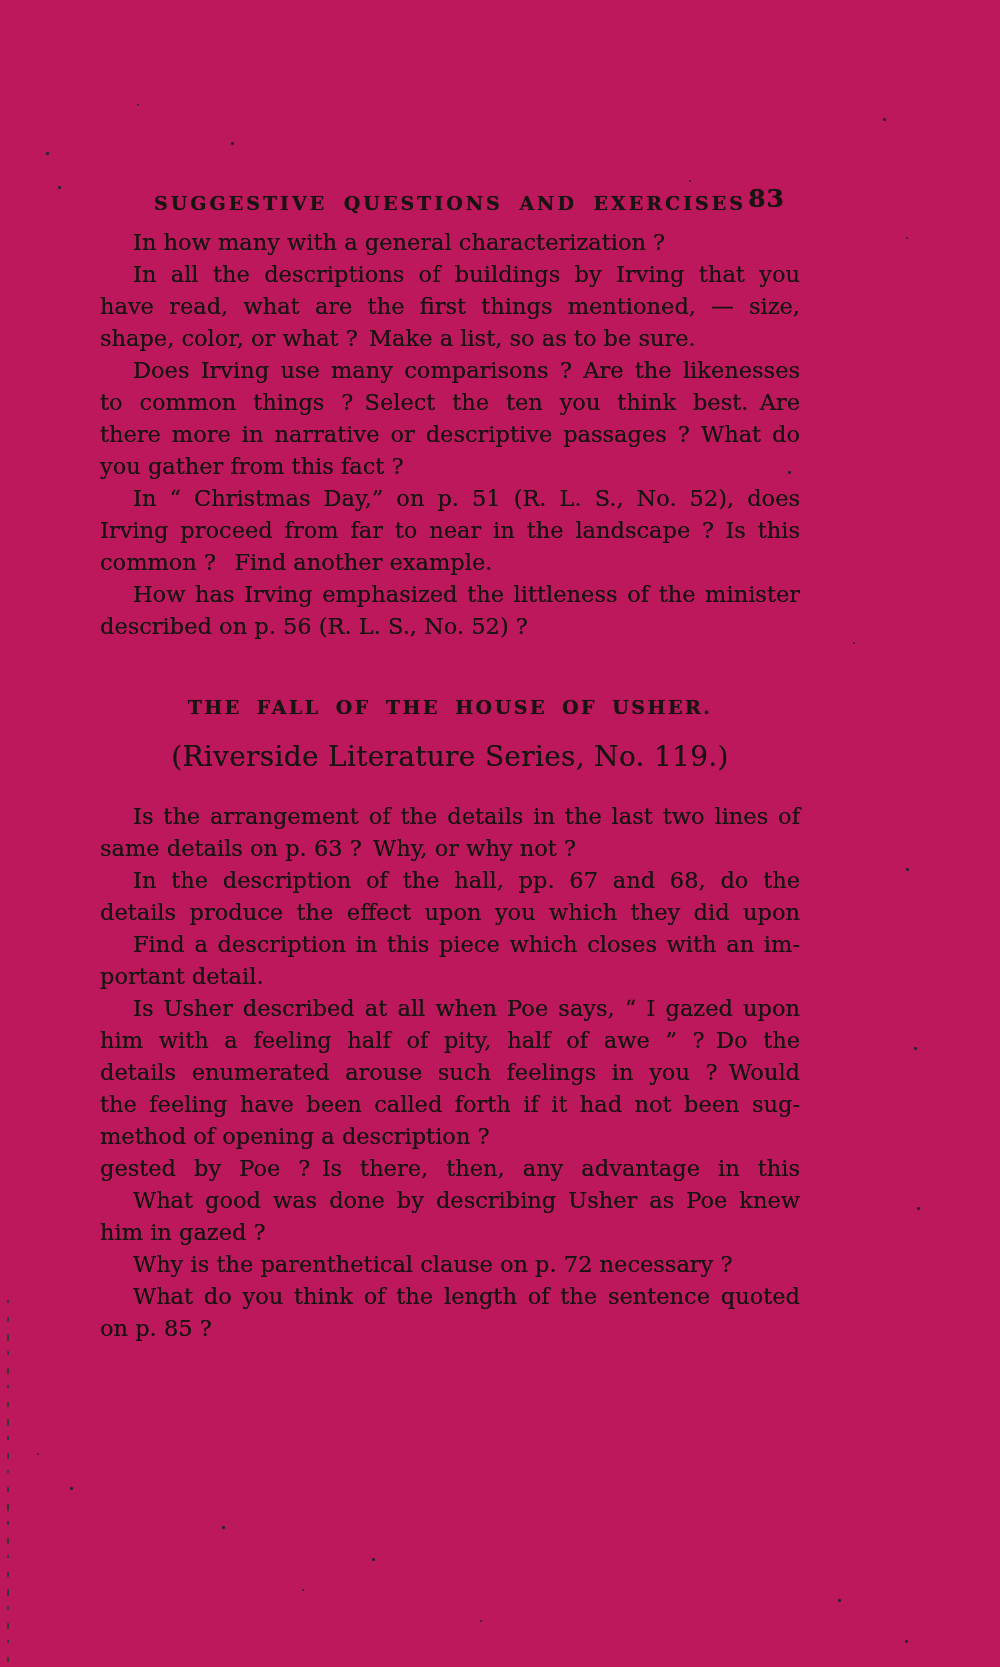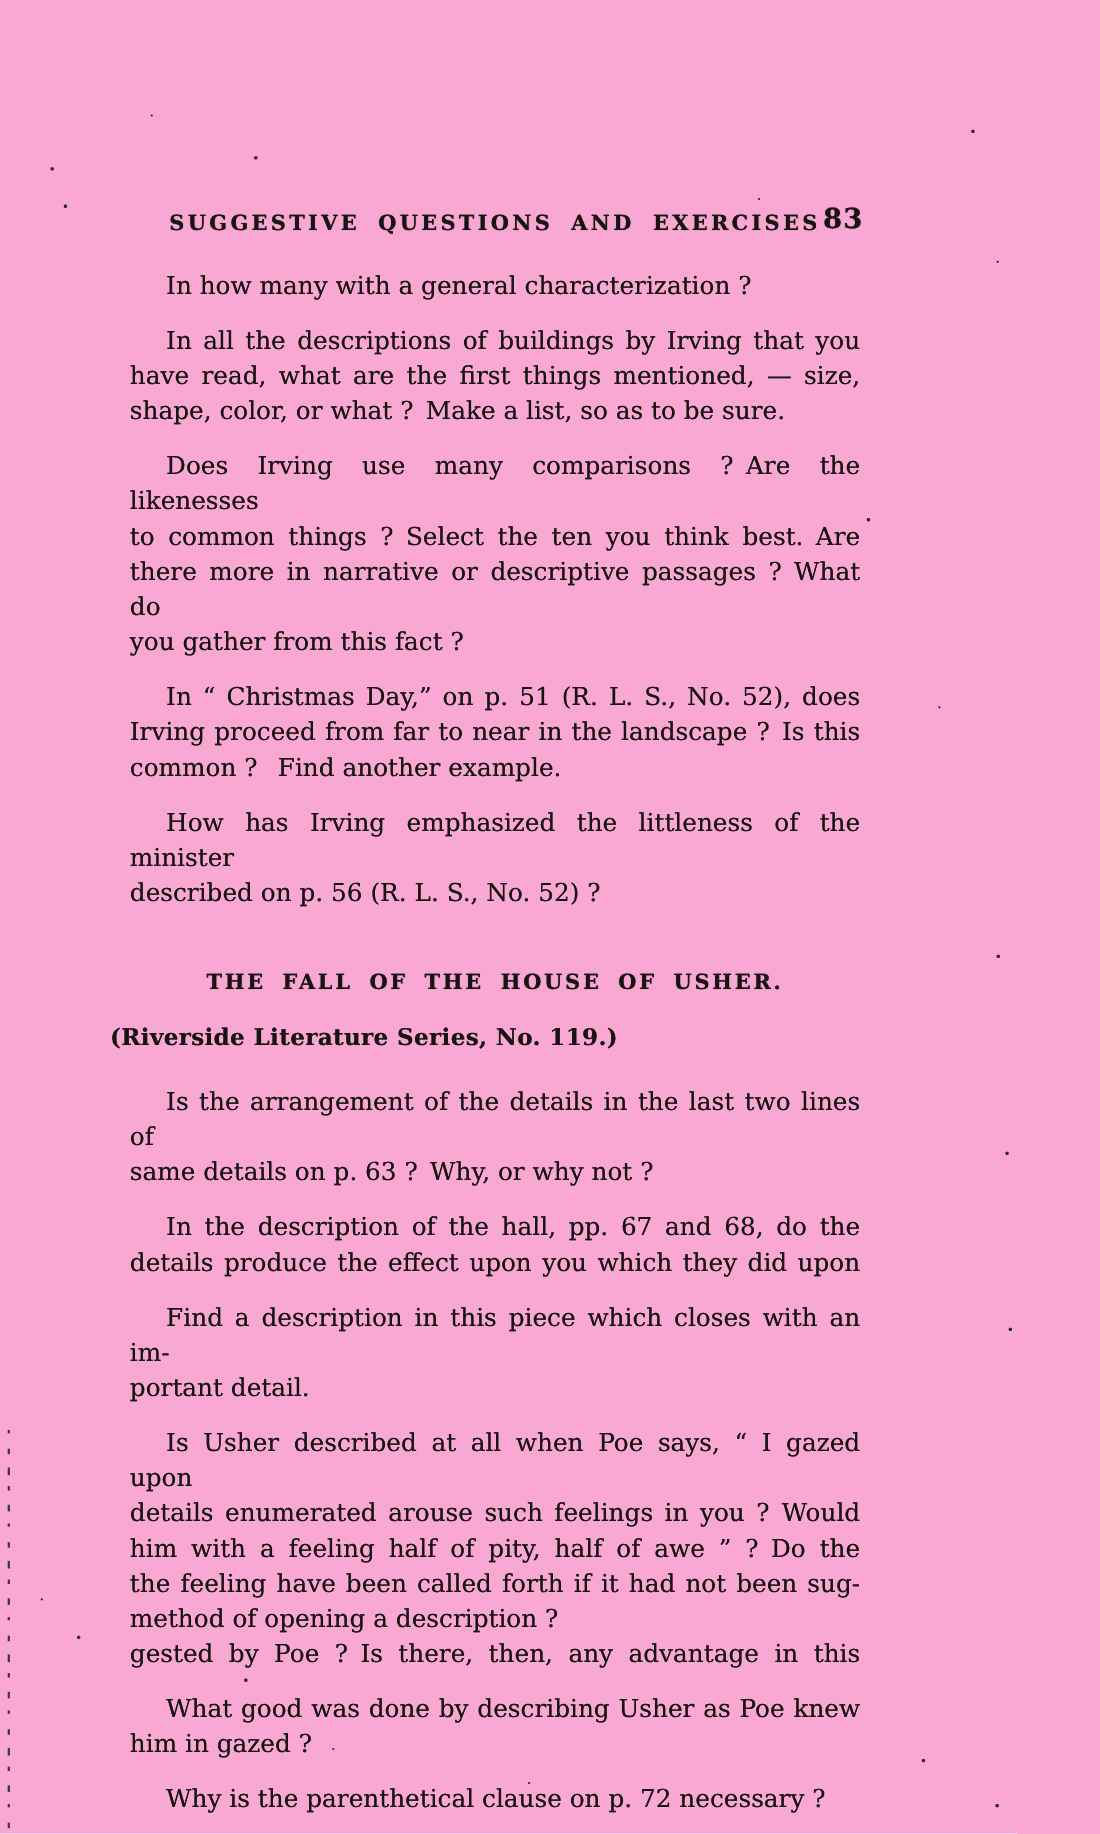--- a/index.html
+++ b/index.html
@@ -4,21 +4,21 @@
 <style>
   html, body {
     margin: 0;
     padding: 0;
     background: #ffffff;
   }
   .page {
     position: relative;
     width: 1000px;
     height: 1667px;
-    background: #f9a8d4;
+    background: #be185d;
     overflow: hidden;
     font-family: "DejaVu Serif", serif;
     color: #181412;
   }
   
   .running-head {
     position: absolute;
     top: 188px;
     left: 100px;
     width: 700px;
@@ -45,21 +45,21 @@
     text-shadow: 0 0 0.7px rgba(24,20,18,0.85);
   }
   
   .text-column {
     position: absolute;
     top: 226px;
     left: 100px;
     width: 700px;
   }
   .para {
-    margin: 18px;
+    margin: 0;
     padding: 0;
   }
   .line {
     display: block;
     font-size: 22.5px;
     line-height: 32px;
     text-align: justify;
     text-align-last: justify;
     white-space: normal;
     text-shadow: 0 0 0.6px rgba(24,20,18,0.8);
@@ -75,25 +75,25 @@
     text-align: center;
     font-size: 19px;
     font-weight: bold;
     letter-spacing: 2.5px;
     word-spacing: 6px;
     line-height: 30px;
     text-shadow: 0 0 0.7px rgba(24,20,18,0.85);
   }
   .section-subheading {
     margin: 21px 0 29px 0;
-    font-size: 21px;
+    text-align: center;
+    font-size: 28px;
     line-height: 28px;
     letter-spacing: 0.3px;
     text-shadow: 0 0 0.5px rgba(24,20,18,0.7);
-    font-weight: bold;
   }
   
   .speck {
     position: absolute;
     width: 3px;
     height: 3px;
     background: #2c2621;
     border-radius: 1px;
   }
   .edge-dash {
@@ -153,22 +153,22 @@
         <p class="para">
           <span class="line first">In the description of the hall, pp. 67 and 68, do the</span>
           <span class="line">details produce the effect upon you which they did upon</span>
         </p>
         <p class="para">
           <span class="line first">Find a description in this piece which closes with an im-</span>
           <span class="line last">portant detail.</span>
         </p>
         <p class="para">
           <span class="line first">Is Usher described at all when Poe says, “ I gazed upon</span>
+          <span class="line">him with a feeling half of pity, half of awe ” ? Do the</span>
           <span class="line">details enumerated arouse such feelings in you ? Would</span>
-          <span class="line">him with a feeling half of pity, half of awe ” ? Do the</span>
           <span class="line">the feeling have been called forth if it had not been sug-</span>
           <span class="line last">method of opening a description ?</span>
           <span class="line">gested by Poe ? Is there, then, any advantage in this</span>
         </p>
         <p class="para">
           <span class="line first">What good was done by describing Usher as Poe knew</span>
           <span class="line last">him in gazed ?</span>
         </p>
         <p class="para">
           <span class="line first last">Why is the parenthetical clause on p. 72 necessary ?</span>

